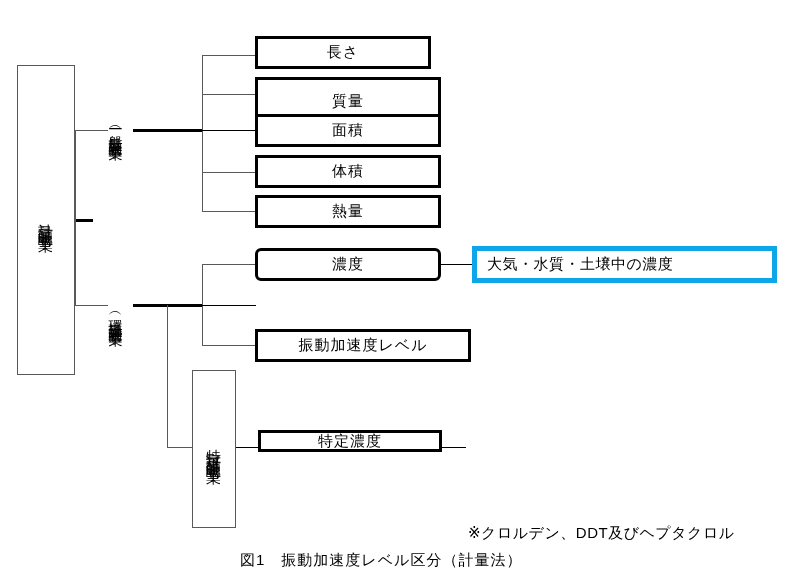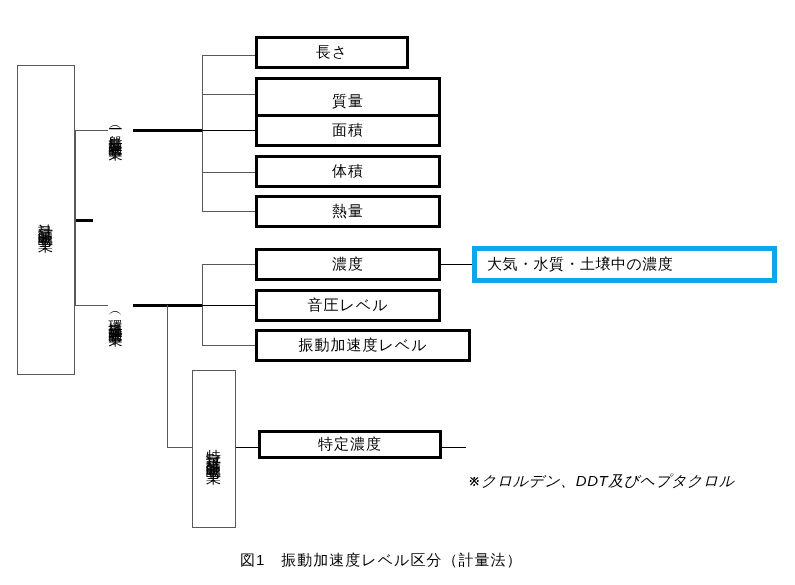--- a/index.html
+++ b/index.html
@@ -135,21 +135,21 @@
   <div class="ln ln-dark" style="left:133px; top:129px; width:70px; height:3px;"></div>
 
   <div class="ln" style="left:202px; top:55px; width:1px; height:157px;"></div>
 
   <div class="ln" style="left:202px; top:55px; width:54px; height:1px;"></div>
   <div class="ln" style="left:202px; top:94px; width:54px; height:1px;"></div>
   <div class="ln ln-dark" style="left:202px; top:130px; width:54px; height:1px;"></div>
   <div class="ln" style="left:202px; top:172px; width:54px; height:1px;"></div>
   <div class="ln" style="left:202px; top:211px; width:54px; height:1px;"></div>
 
-  <div class="box box-thick" style="left:255px; top:36px; width:154px; height:33px;">
+  <div class="box box-thick" style="left:255px; top:36px; width:176px; height:33px;">
     <span class="htext">長さ</span>
   </div>
   <div class="box box-thick" style="left:255px; top:77px; width:186px; height:49px;">
     <span class="htext">質量</span>
   </div>
   <div class="box box-thick" style="left:255px; top:114px; width:186px; height:33px;">
     <span class="htext">面積</span>
   </div>
   <div class="box box-thick" style="left:255px; top:155px; width:186px; height:33px;">
     <span class="htext">体積</span>
@@ -161,48 +161,45 @@
   <div class="ln ln-dark" style="left:133px; top:304px; width:70px; height:3px;"></div>
 
   <div class="ln" style="left:202px; top:264px; width:1px; height:81px;"></div>
   <div class="ln" style="left:202px; top:264px; width:54px; height:1px;"></div>
   <div class="ln ln-dark" style="left:202px; top:305px; width:54px; height:1px;"></div>
   <div class="ln" style="left:202px; top:345px; width:54px; height:1px;"></div>
 
   <div class="ln" style="left:167px; top:305px; width:1px; height:143px;"></div>
   <div class="ln" style="left:167px; top:447px; width:26px; height:1px;"></div>
 
-  <div class="box box-thick" style="left:255px; top:248px; width:186px; height:33px;">
+  <div class="box box-thick" style="left:255px; top:248px; width:186px; height:33px;border-radius:6px;">
     <span class="htext">濃度</span>
-  </div>
-  <div class="box box-thick" style="left:255px; top:289px; width:186px; height:33px;">
-    <span class="htext">音圧レベル</span>
   </div>
   <div class="box box-thick" style="left:255px; top:329px; width:216px; height:33px;">
     <span class="htext">振動加速度レベル</span>
   </div>
 
   <div class="ln ln-dark" style="left:441px; top:264px; width:32px; height:1px;"></div>
 
   <div class="mbox" style="left:472px; top:246px; width:305px; height:37px;">
     <div class="line">大気・水質・土壌中の濃度</div>
   </div>
 
   <div class="box box-thin" style="left:192px; top:370px; width:44px; height:158px;">
     <span class="vtext">特定計量証明事業</span>
   </div>
 
   <div class="ln ln-dark" style="left:236px; top:447px; width:22px; height:1px;"></div>
 
-  <div class="box box-thick" style="left:258px; top:430px; width:184px; height:29px;text-align:center;">
+  <div class="box box-thick" style="left:258px; top:430px; width:184px; height:22px;text-align:center;">
     <span class="htext">特定濃度</span>
   </div>
 
   <div class="ln ln-dark" style="left:442px; top:447px; width:24px; height:1px;"></div>
 
 
-  <div class="note" style="left:468px; top:472px;font-style:italic;">※クロルデン、DDT及びヘプタクロル</div>
+  <div class="note" style="left:468px; top:524px;">※クロルデン、DDT及びヘプタクロル</div>
 
   <div class="caption" style="left:240px; top:551px;">
     <span>図1　振動加速度レベル</span><b>区分</b><span>（計量法）</span>
   </div>
 
 </div>
 
 </body></html>

